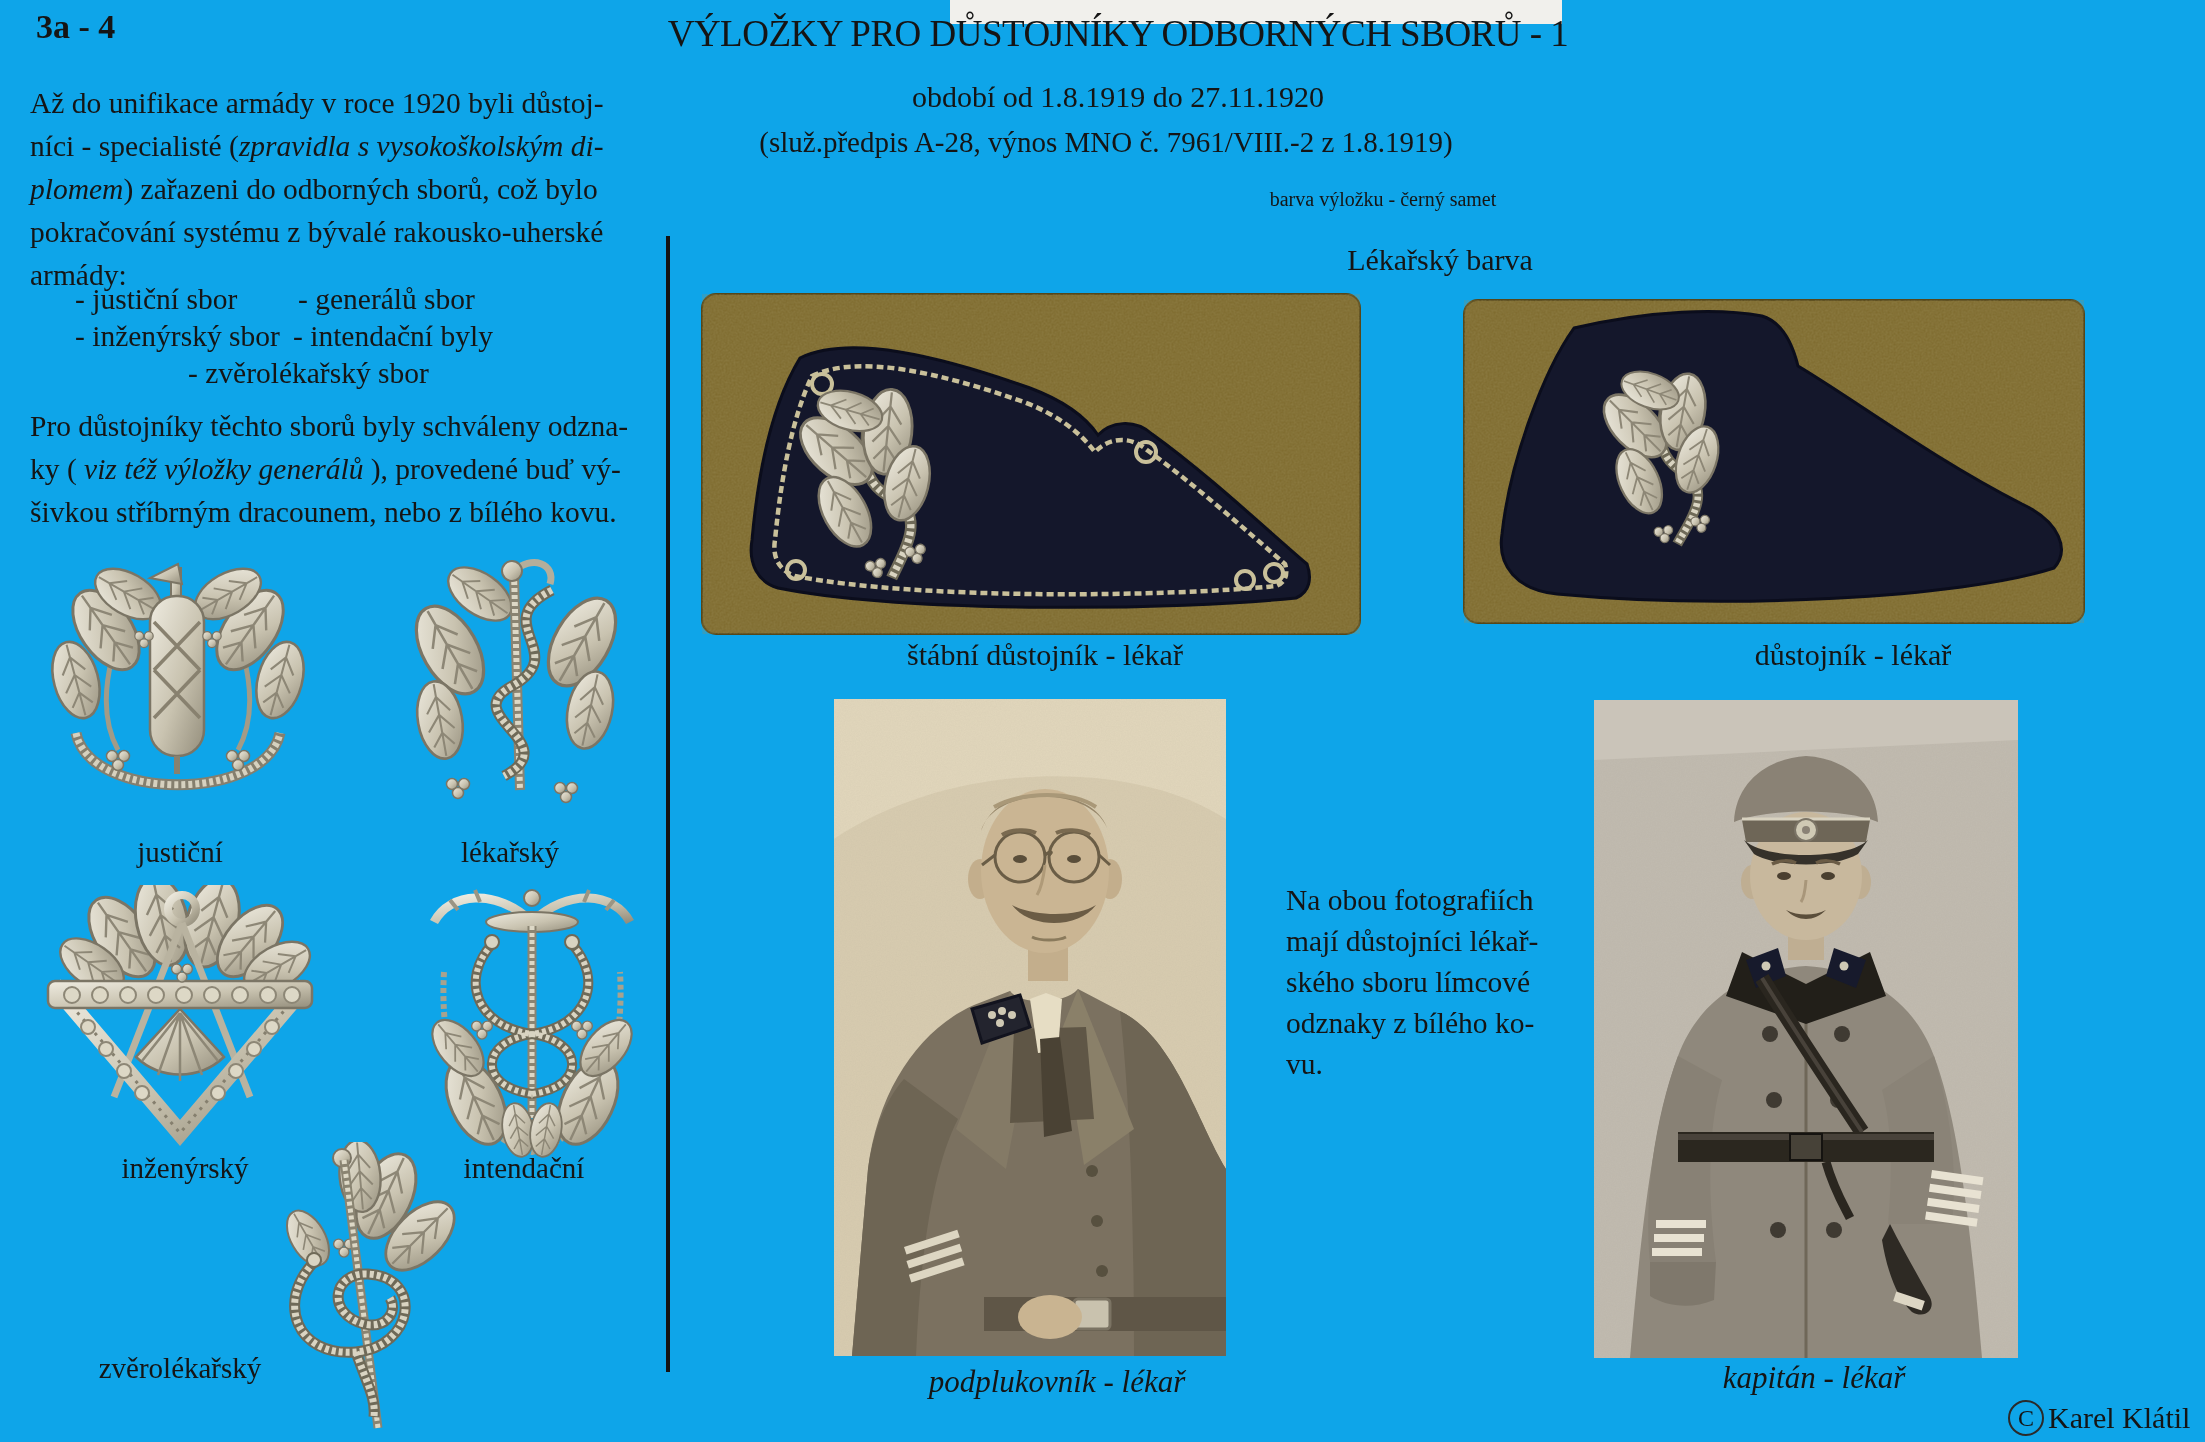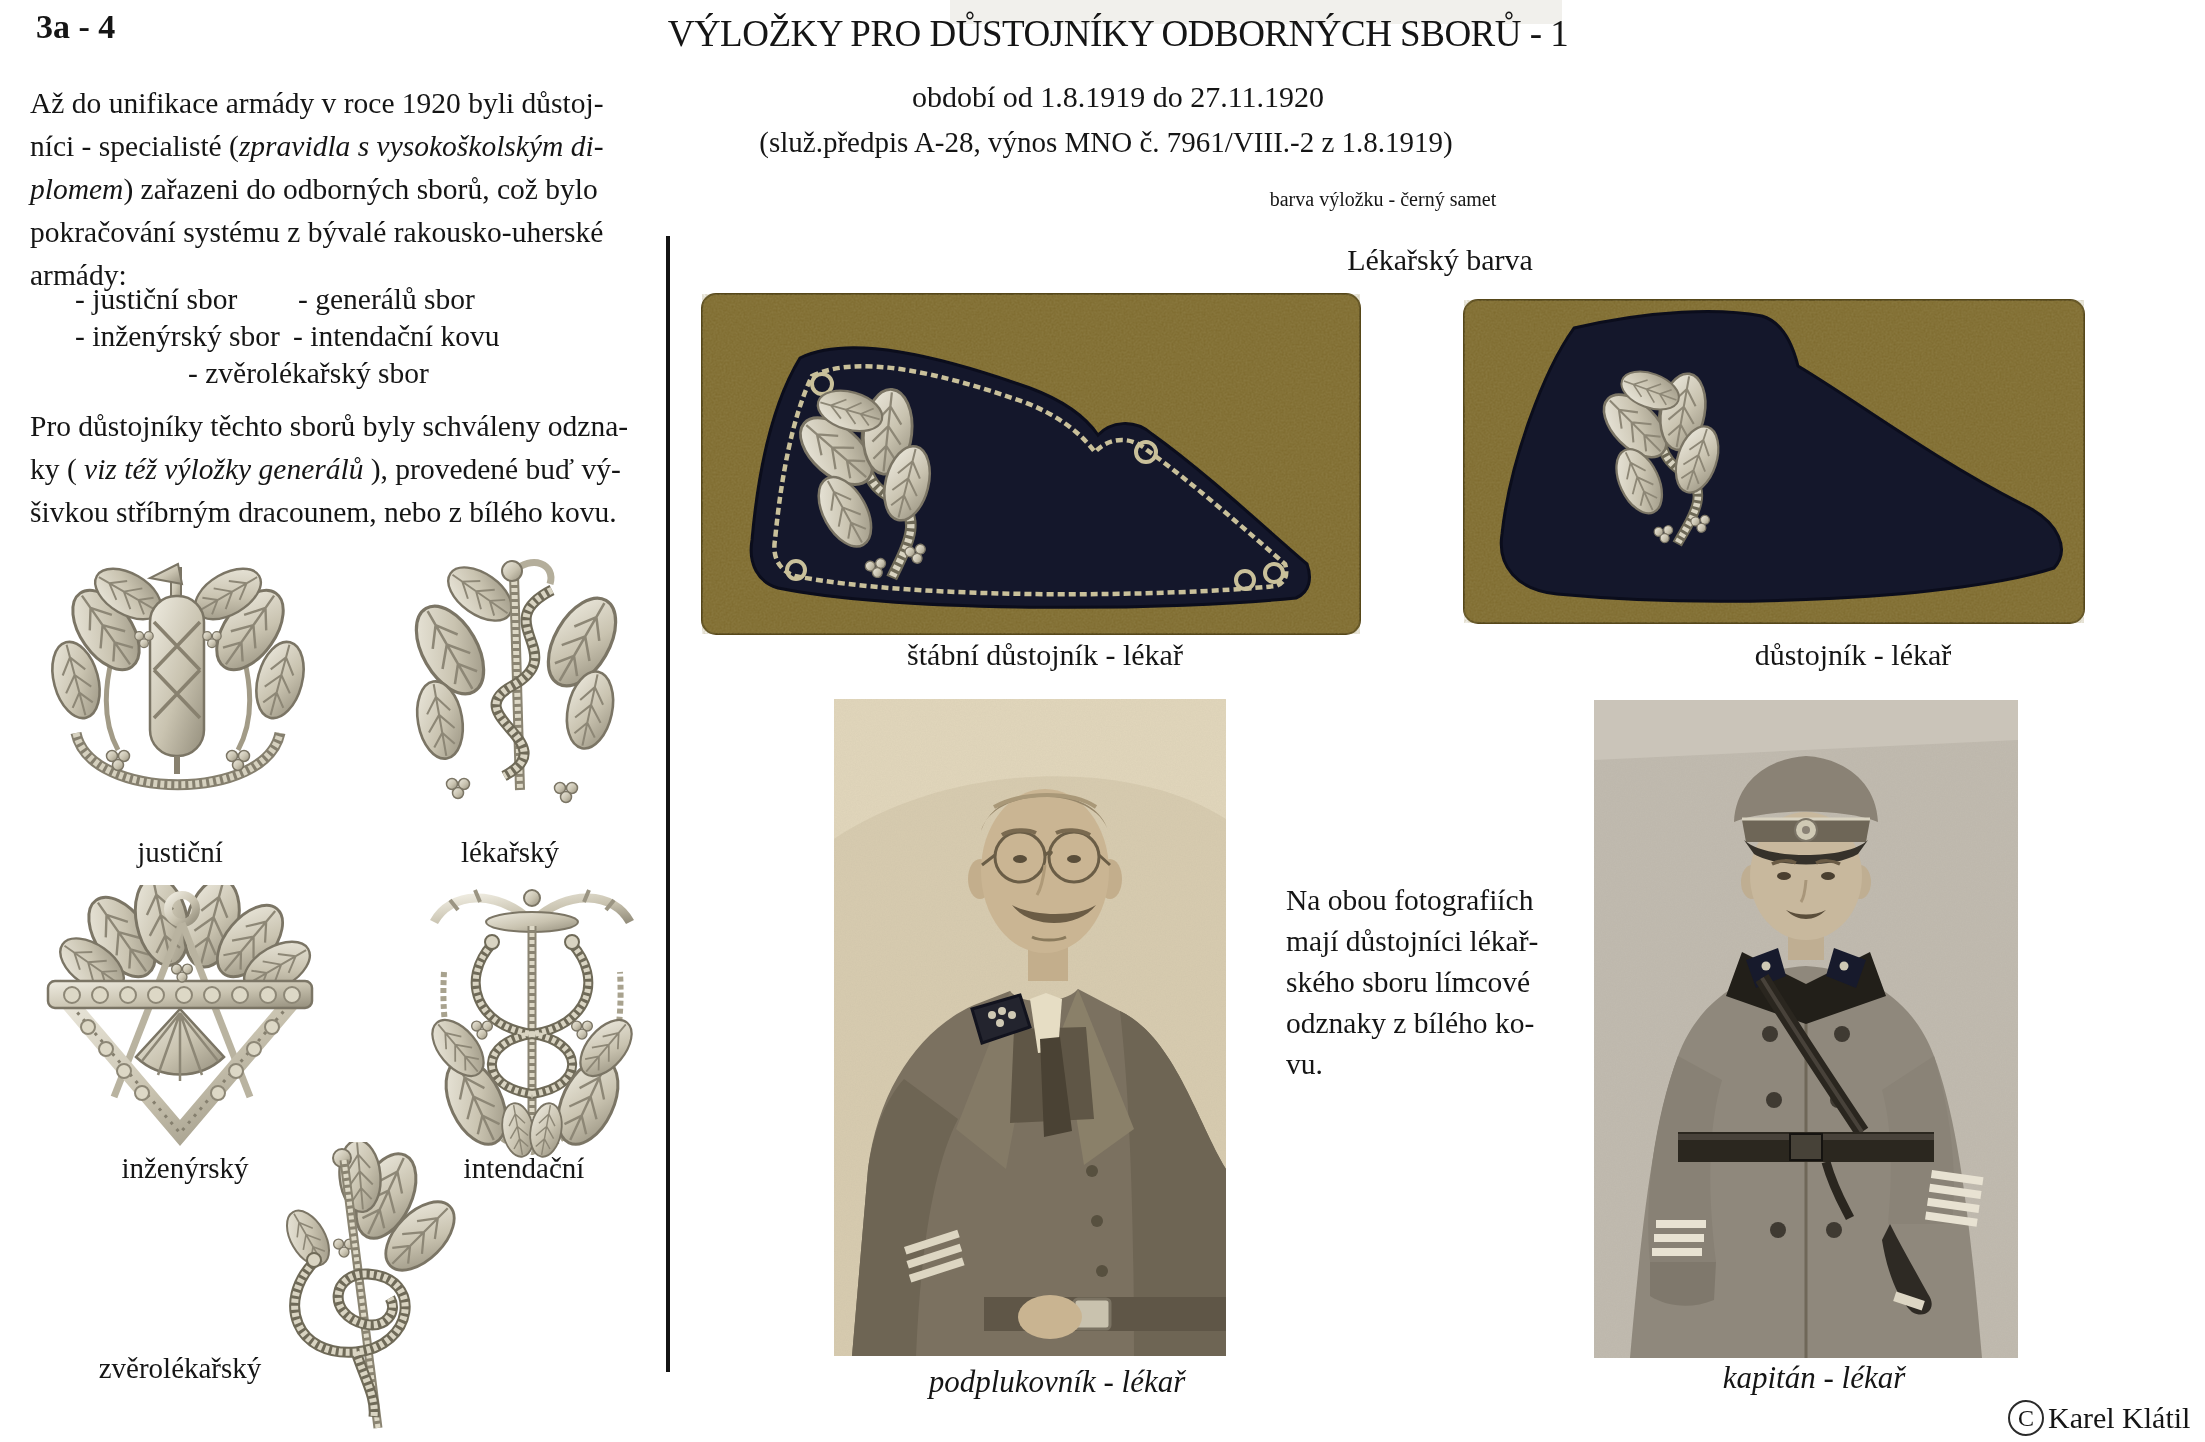--- a/index.html
+++ b/index.html
@@ -1,16 +1,16 @@
 <!DOCTYPE html>
 <html><head>
 <meta charset="utf-8">
 <style>
   html,body{margin:0;padding:0;background:#e8e8e8;}
-  #page{position:relative;width:2205px;height:1442px;background:#ffffff;overflow:hidden;
+  #page{position:relative;width:2205px;height:1442px;background:#0ea5e9;overflow:hidden;
         font-family:"Liberation Serif","DejaVu Serif",serif;color:#151515;}
   .abs{position:absolute;}
   .ctr{transform:translateX(-50%);white-space:nowrap;}
   .it{font-style:italic;}
   #page-label{left:36px;top:8px;font-size:34px;font-weight:bold;}
   #title{left:1118px;top:12px;font-size:37px;letter-spacing:-0.5px;text-align:center;}
   #period{left:1118px;top:80px;font-size:30px;}
   #regulation{left:1106px;top:126px;font-size:29px;text-align:center;}
   .para{font-size:29.5px;line-height:43px;}
   #intro{left:30px;top:82px;width:640px;}
@@ -92,21 +92,21 @@
       <div class="tl"><span>armády:</span></div>
     </div>
 
   <div id="corps" class="abs">
     <div class="corps-row">
       <span class="corps-a">- justiční sbor</span>
       <span class="corps-b">- generálů sbor</span>
     </div>
     <div class="corps-row">
       <span class="corps-a">- inženýrský sbor</span>
-      <span class="corps-b" style="left:263px">- intendační kovu</span>
+      <span class="corps-b" style="left:263px">- intendační byly</span>
     </div>
     <div class="corps-row">
       <span class="corps-c">- zvěrolékařský sbor</span>
     </div>
   </div>
 
   <div id="note" class="abs para">
       <div class="tl"><span>Pro důstojníky těchto sborů byly schváleny odzna-</span></div>
       <div class="tl"><span>ky ( </span><span class="it">viz též výložky generálů</span><span> ), provedené buď vý-</span></div>
       <div class="tl"><span>šivkou stříbrným dracounem, nebo z bílého kovu.</span></div>

